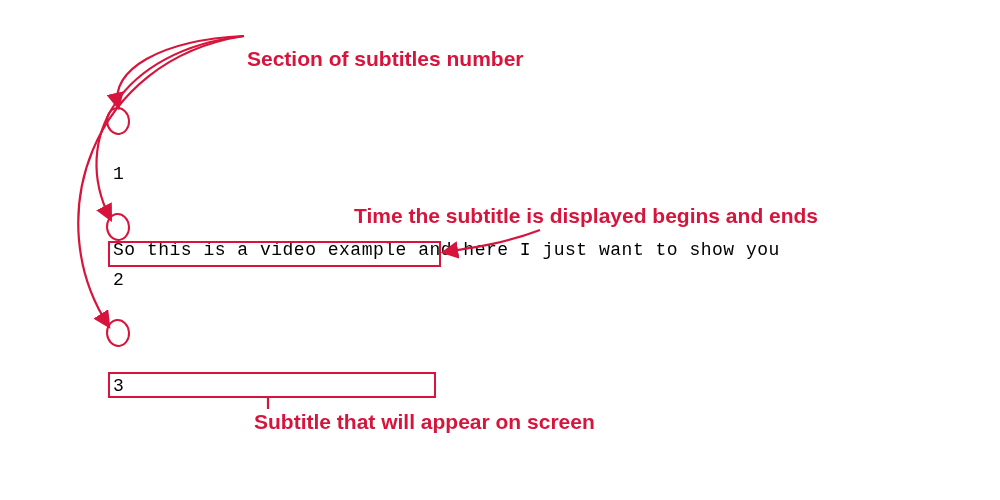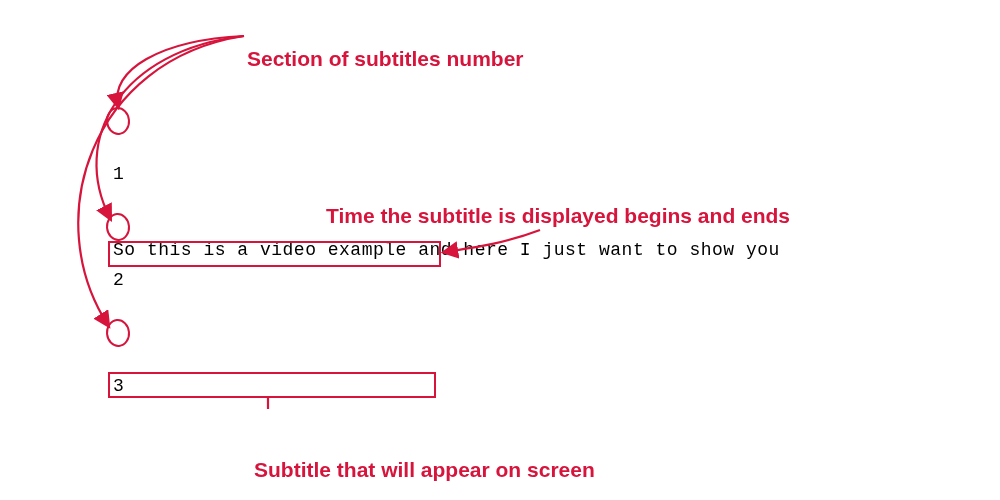--- a/index.html
+++ b/index.html
@@ -62,31 +62,31 @@
 </div>
 <div class="circ" style="left:106px; top:107px;"></div>
 
 <div class="block mono" style="left:113px; top:218px;">
   <div><span class="num">2</span></div>
 </div>
 <div class="circ" style="left:106px; top:213px;"></div>
 
 <div class="box" style="left:108px; top:241px; width:333px; height:26px;"></div>
 
-<div class="anno" style="left:326px; top:204px;">Time the subtitle is displayed begins and ends</div>
+<div class="anno" style="left:354px; top:204px;">Time the subtitle is displayed begins and ends</div>
 
 <div class="block mono" style="left:113px; top:324px;">
   <div><span class="num">3</span></div>
   
 </div>
 <div class="circ" style="left:106px; top:319px;"></div>
 
 <div class="box" style="left:108px; top:372px; width:328px; height:26px;"></div>
 
-<div class="anno" style="left:254px; top:410px;margin-top:48px;">Subtitle that will appear on screen</div>
+<div class="anno" style="left:254px; top:410px;">Subtitle that will appear on screen</div>
 
 <svg class="arrows">
   <defs>
     <marker id="arr" markerWidth="8" markerHeight="8" refX="6" refY="4" orient="auto">
       <path d="M0,0 L8,4 L0,8 z" fill="#d6143c"></path>
     </marker>
   </defs>
 
   <path d="M 244,36 C 160,40 110,70 118,106" stroke="#d6143c" stroke-width="2.2" fill="none" marker-end="url(#arr)"></path>
   <path d="M 244,36 C 120,50 70,140 110,218" stroke="#d6143c" stroke-width="2.2" fill="none" marker-end="url(#arr)"></path>

